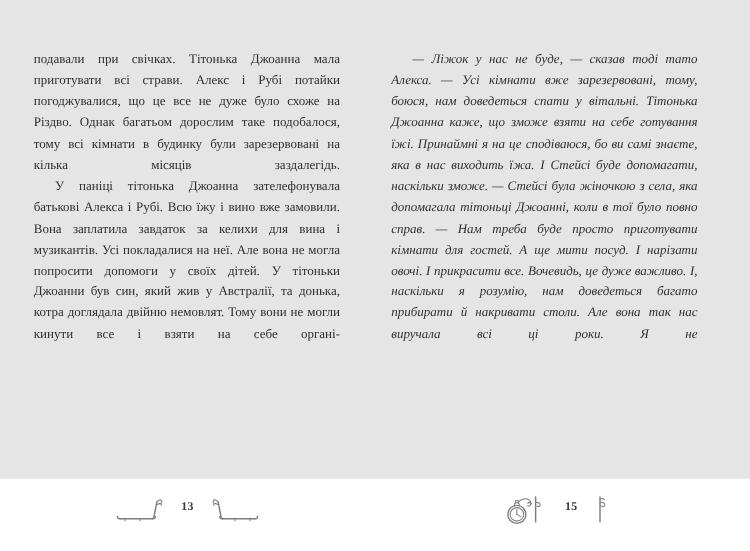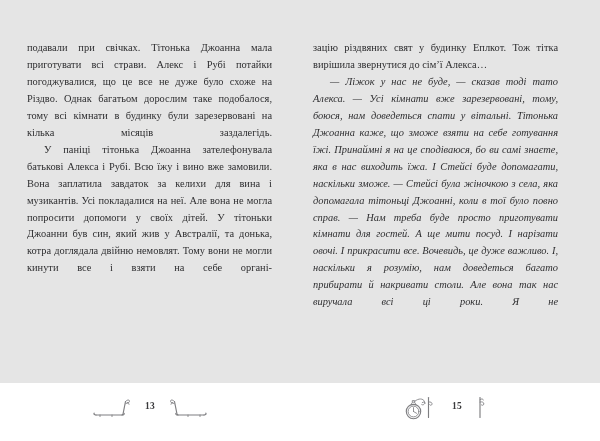--- a/index.html
+++ b/index.html
@@ -133,21 +133,20 @@
           <path class="thin" d="M33.8 8.6 C35.7 7.4 37.2 8 37.1 9.3"></path>
           <path class="thin" d="M8 20 L8 21.6"></path>
           <path class="thin" d="M20 20 L20 21.6"></path>
         </svg>
       </span>
     </div>
   </div>
 
   <div class="page page-right">
     <div class="textblock">
-      <p class="para cont">зацію різдвяних свят у будинку Еплкот. Тож тітка вирішила звернутися до сім’ї Алекса…</p>
       <p class="para dialog stretch">— Ліжок у нас не буде, — сказав тоді тато Алекса. — Усі кімнати вже зарезервовані, тому, боюся, нам доведеться спати у вітальні. Тітонька Джоанна каже, що зможе взяти на себе готування їжі. Принаймні я на це сподіваюся, бо ви самі знаєте, яка в нас виходить їжа. І Стейсі буде допомагати, наскільки зможе. — Стейсі була жіночкою з села, яка допомагала тітоньці Джоанні, коли в тої було повно справ. — Нам треба буде просто приготувати кімнати для гостей. А ще мити посуд. І нарізати овочі. І прикрасити все. Вочевидь, це дуже важливо. І, наскільки я розумію, нам доведеться багато прибирати й накривати столи. Але вона так нас виручала всі ці роки. Я не</p>
     </div>
 
     <div class="footer">
       <span>
         <svg class="orn" width="40" height="30" viewBox="0 0 40 30" aria-hidden="true">
           <circle cx="12.5" cy="18.5" r="7.2"></circle>
           <circle class="thin" cx="12.5" cy="18.5" r="5.4"></circle>
           <path class="thin" d="M12.5 18.5 L12.5 14.6"></path>
           <path class="thin" d="M12.5 18.5 L15.6 20.3"></path>

